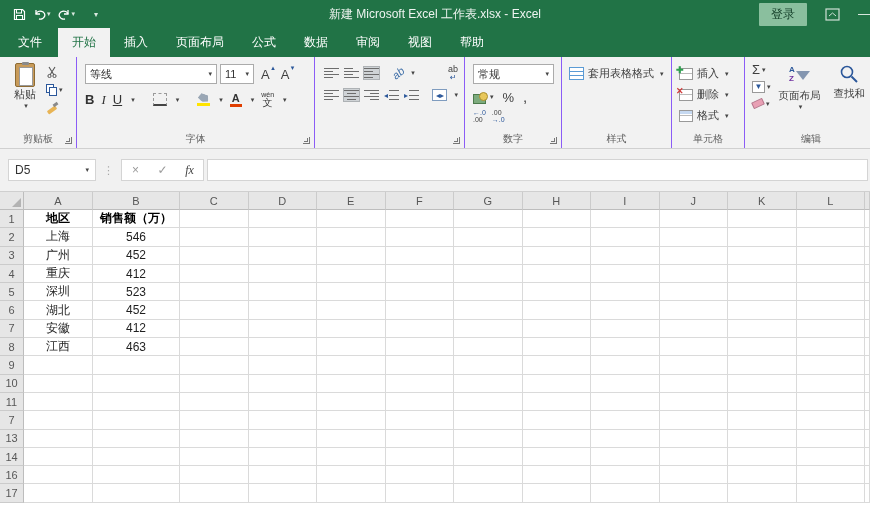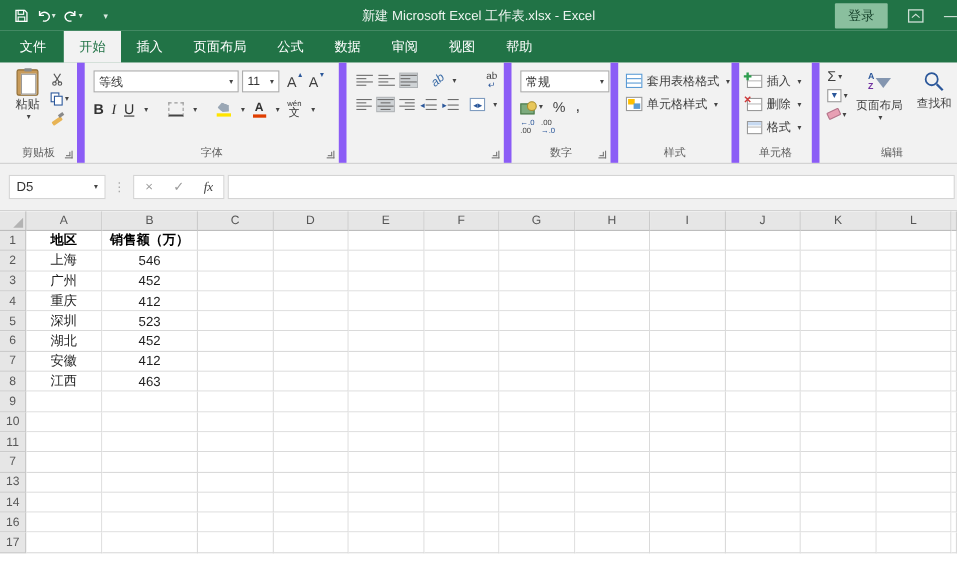--- a/index.html
+++ b/index.html
@@ -19,21 +19,21 @@
   .signin{background:#8abf9e;color:#143f29;font-size:12px;padding:3px 12px;border-radius:1px;}
   .minimize{color:#eef4f0;font-size:12px;width:12px;overflow:hidden;}
   
   .tabrow{height:29px;background:#217346;display:flex;align-items:stretch;font-size:12px;color:#fff;}
   .tab{display:flex;align-items:center;padding:0 14px;cursor:default;}
   .tab.file{padding:0 16px;margin-left:2px;}
   .tab.active{background:#f2f2f2;color:#217346;}
   .tellme{display:flex;align-items:center;gap:7px;color:#bed9c9;margin-left:10px;font-size:12px;}
   
   .ribbon{height:92px;background:#f2f2f2;border-bottom:1px solid #d0d0d0;display:flex;position:relative;}
-  .group{position:relative;height:100%;border-right:7px solid #8b5cf6;flex-shrink:0;}
+  .group{position:relative;height:100%;border-right:1px solid #8b5cf6;flex-shrink:0;}
   .group-label{position:absolute;bottom:2px;left:0;right:0;text-align:center;font-size:10px;color:#5f5f5f;}
   .launcher{position:absolute;bottom:4px;right:4px;width:7px;height:7px;border-right:1px solid #777;border-bottom:1px solid #777;}
   .launcher:before{content:"";position:absolute;right:1px;bottom:1px;width:3px;height:3px;border-right:1px solid #777;border-bottom:1px solid #777;}
   .dd{font-size:7px;color:#444;margin-left:2px;}
   .btxt{font-size:11px;color:#3f3f3f;}
   
   .g-clip{width:77px;display:flex;padding:6px 4px 0 8px;gap:4px;}
   .paste-big{display:flex;flex-direction:column;align-items:center;width:34px;}
   .clipboard-ic{width:20px;height:24px;background:#c89b5a;border:1px solid #8d6b34;border-radius:2px;position:relative;}
   .clipboard-ic:before{content:"";position:absolute;left:3px;top:3px;width:12px;height:17px;background:#fff;border:1px solid #999;}
@@ -391,25 +391,20 @@
       <div class="group-label">数字</div>
       <div class="launcher"></div>
     </div>
 
     <div class="group g-styles">
       <div class="stack-btn">
         <span class="sic sic-tbl"></span>
         <span class="btxt">套用表格格式</span>
         <span class="dd">▾</span>
       </div>
-      <div class="stack-btn">
-        <span class="sic sic-cs"></span>
-        <span class="btxt">单元格样式</span>
-        <span class="dd">▾</span>
-      </div>
       <div class="group-label">样式</div>
     </div>
 
     <div class="group g-cells">
       <div class="stack-btn">
         <span class="cic">
             <span class="badge g">✚</span>
           </span>
         <span class="btxt">插入</span>
         <span class="dd">▾</span>

